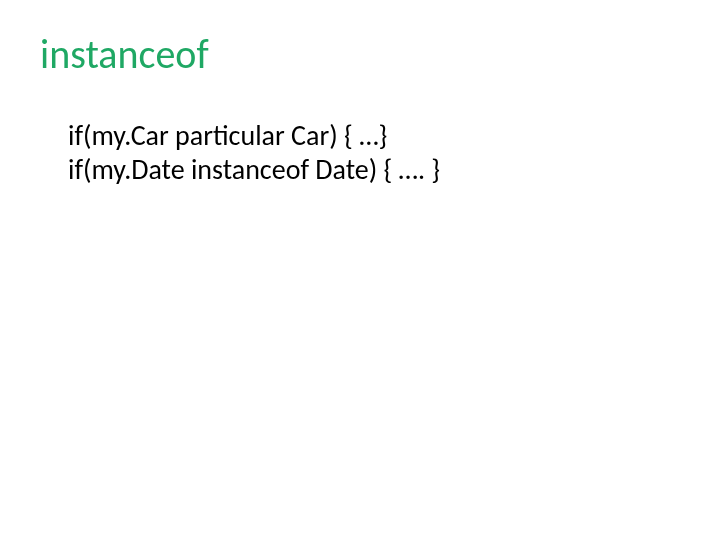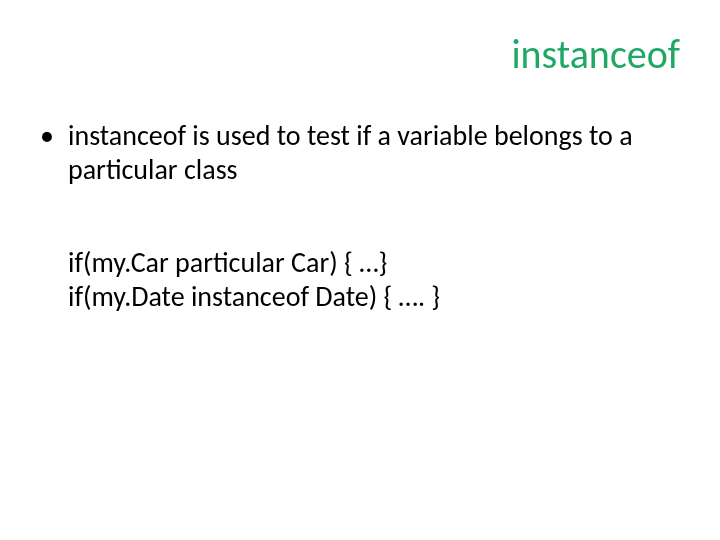--- a/index.html
+++ b/index.html
@@ -12,21 +12,21 @@
     color: #000000;
   }
   .slide {
     width: 720px;
     height: 540px;
     box-sizing: border-box;
     padding: 20px 40px 40px 40px;
     position: relative;
   }
   .title {
-    text-align: right;
+    text-align: left;
     font-size: 40px;
     font-weight: 400;
     margin: 10px 0 40px 0;
   }
   .body {
     font-size: 28px;
     line-height: 1.2;
   }
   ul.bullets {
     list-style: none;
@@ -55,23 +55,18 @@
     display: block;
   }
 </style>
 </head>
 <body>
 
 <div class="slide">
   <h1 class="title" style="color:#1fa864">instanceof</h1>
 
   <div class="body">
-    <ul class="bullets">
-      <li>
-        <span>instanceof is used to test if a variable belongs to a particular class</span>
-      </li>
-    </ul>
     <div class="code-block">
       <span class="code-line">if(my.Car particular Car) { …}</span>
       <span class="code-line">if(my.Date instanceof  Date) { …. }</span>
     </div>
   </div>
 </div>
 
 </body></html>

